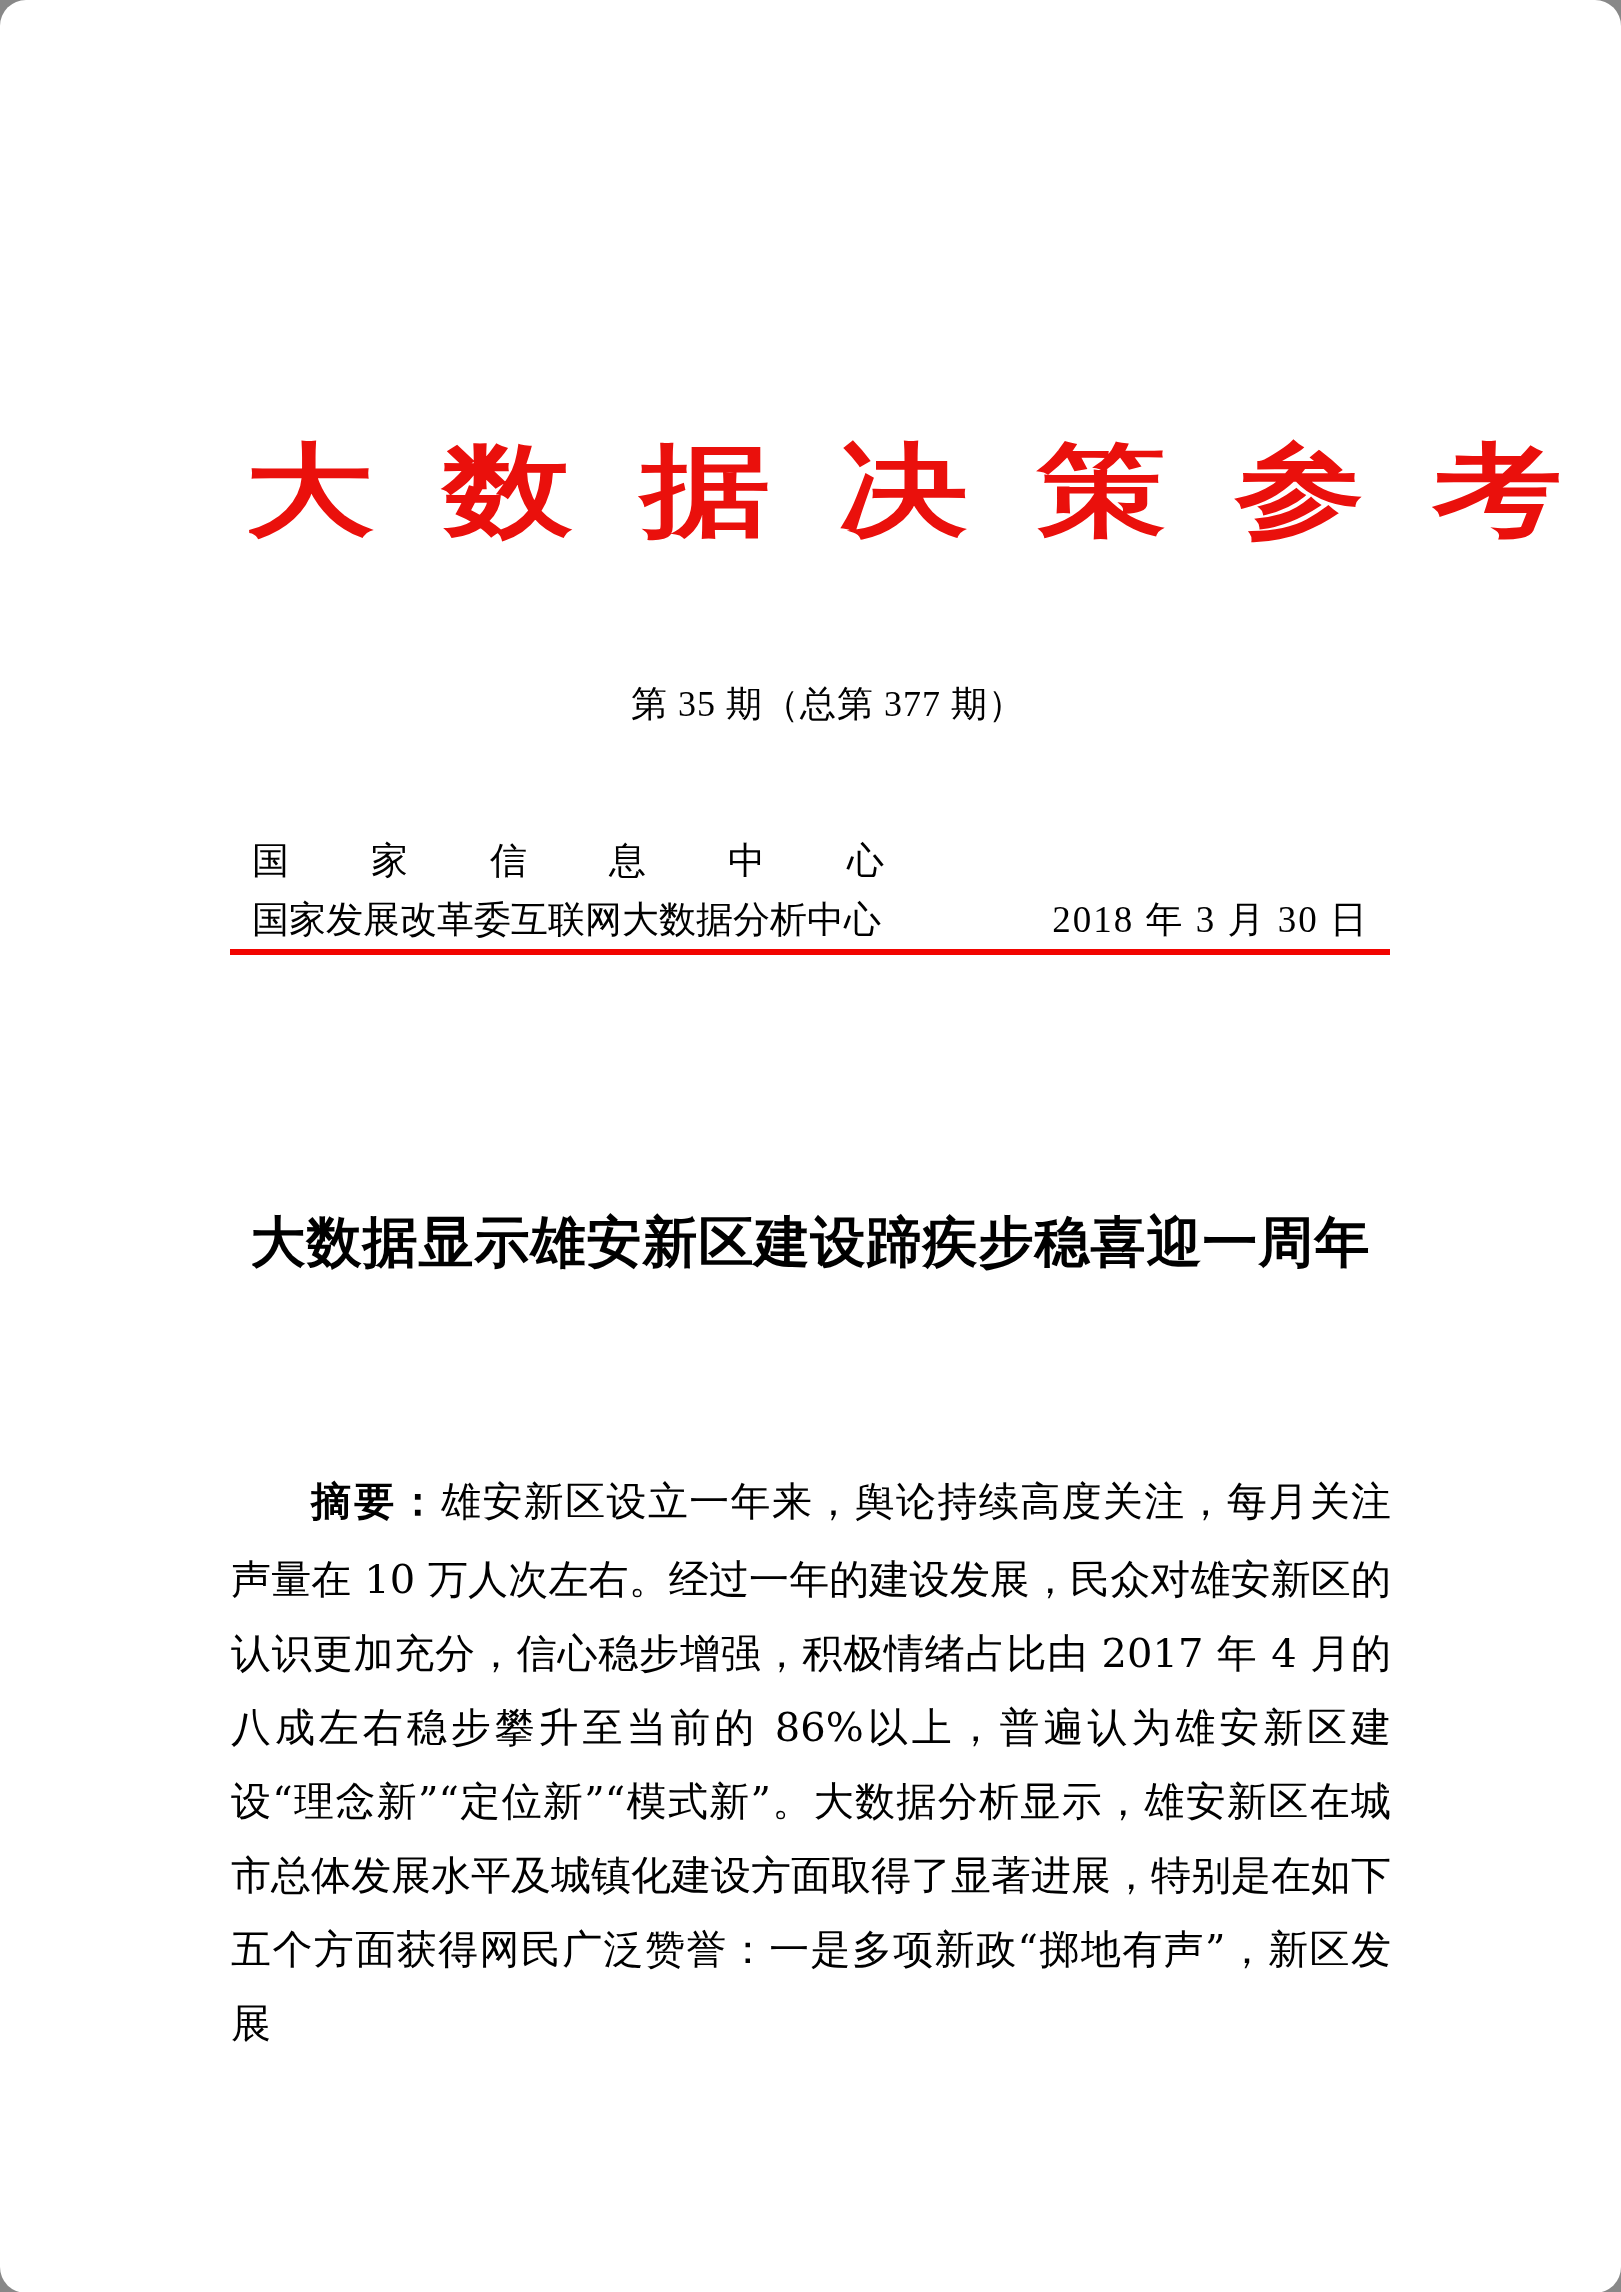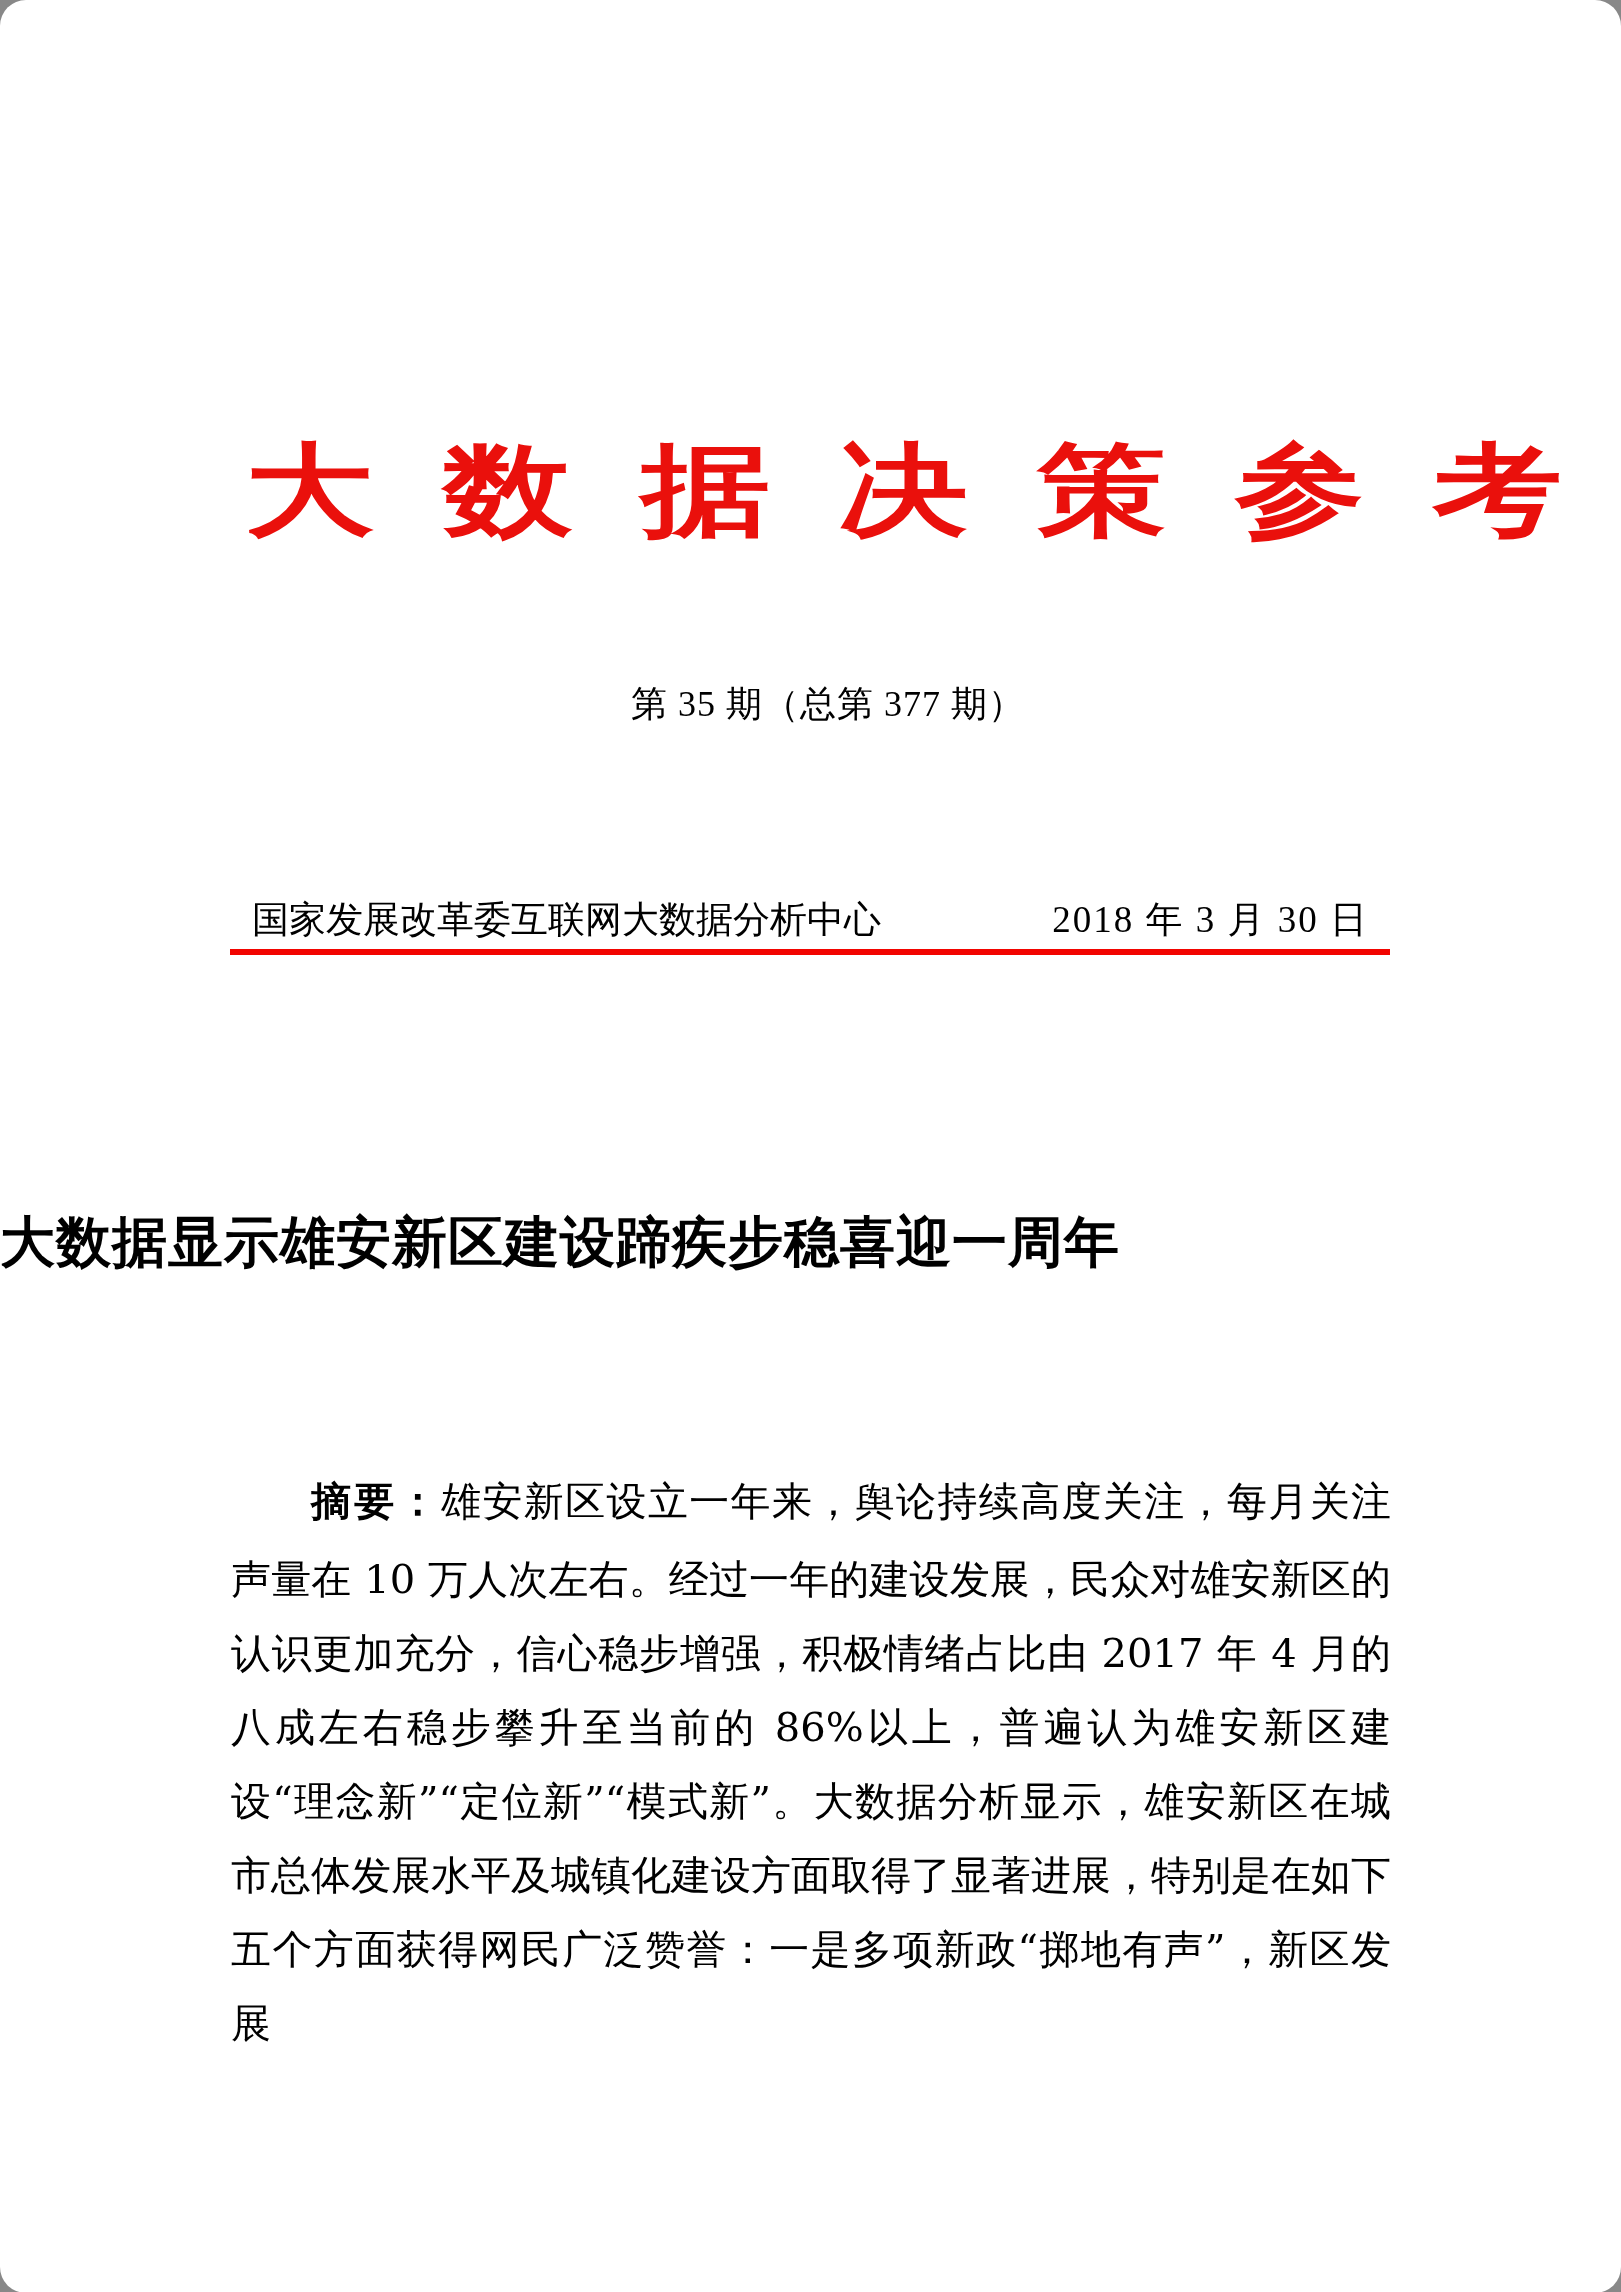--- a/index.html
+++ b/index.html
@@ -85,20 +85,21 @@
     width:1160px;
     height:5.9px;
     background:var(--rule-red);
   }
   
   .article-title{
     position:absolute;
     left:0;
     top:1206px;
     width:100%;
+    text-align:center;
     font-size:55px;
     font-weight:bold;
     letter-spacing:1px;
     font-family:"Liberation Serif", serif;
     white-space:nowrap;
   }
   
   .abstract{
     position:absolute;
     left:231px;
@@ -119,20 +120,21 @@
 </style>
 </head>
 <body>
 
 <div class="page">
 
   <div class="masthead">大数据决策参考</div>
 
   <div class="issue-line">第 35 期（总第 377 期）</div>
 
+  <div class="org-name">国　家　信　息　中　心</div>
 
   <div class="org-row">
     <span class="sub-org">国家发展改革委互联网大数据分析中心</span>
     <span class="date">2018 年 3 月 30 日</span>
   </div>
 
   <div class="red-rule"></div>
 
   <h1 class="article-title">大数据显示雄安新区建设蹄疾步稳喜迎一周年</h1>
 

